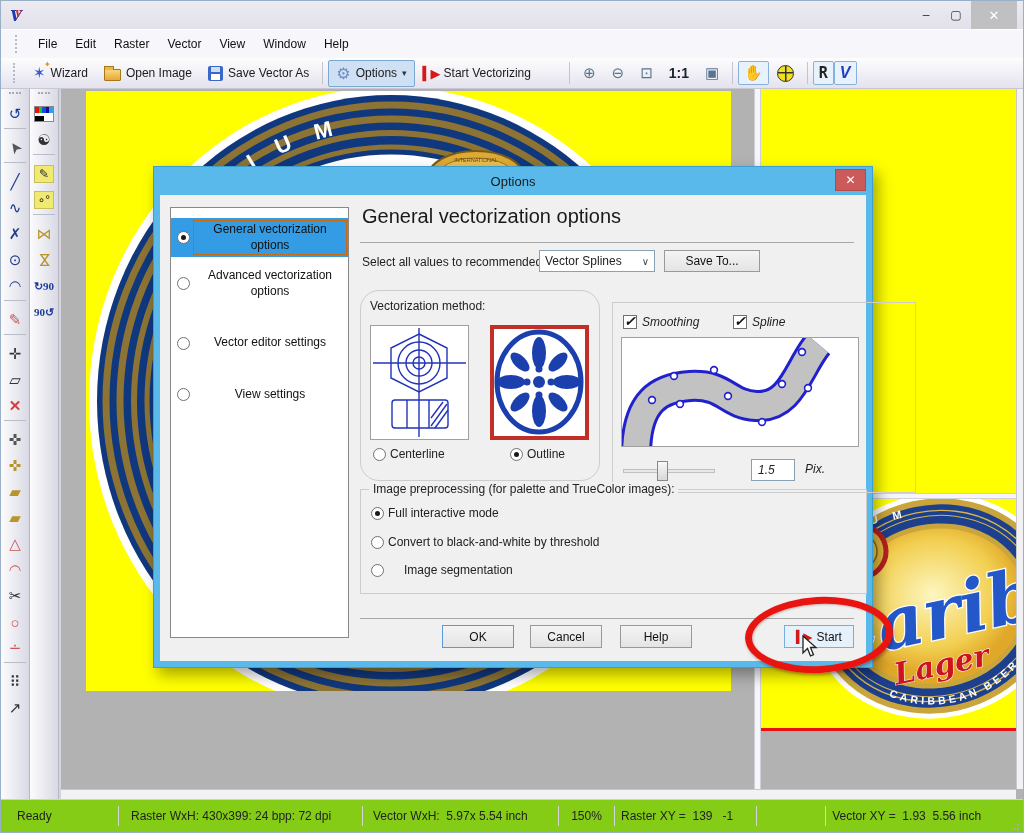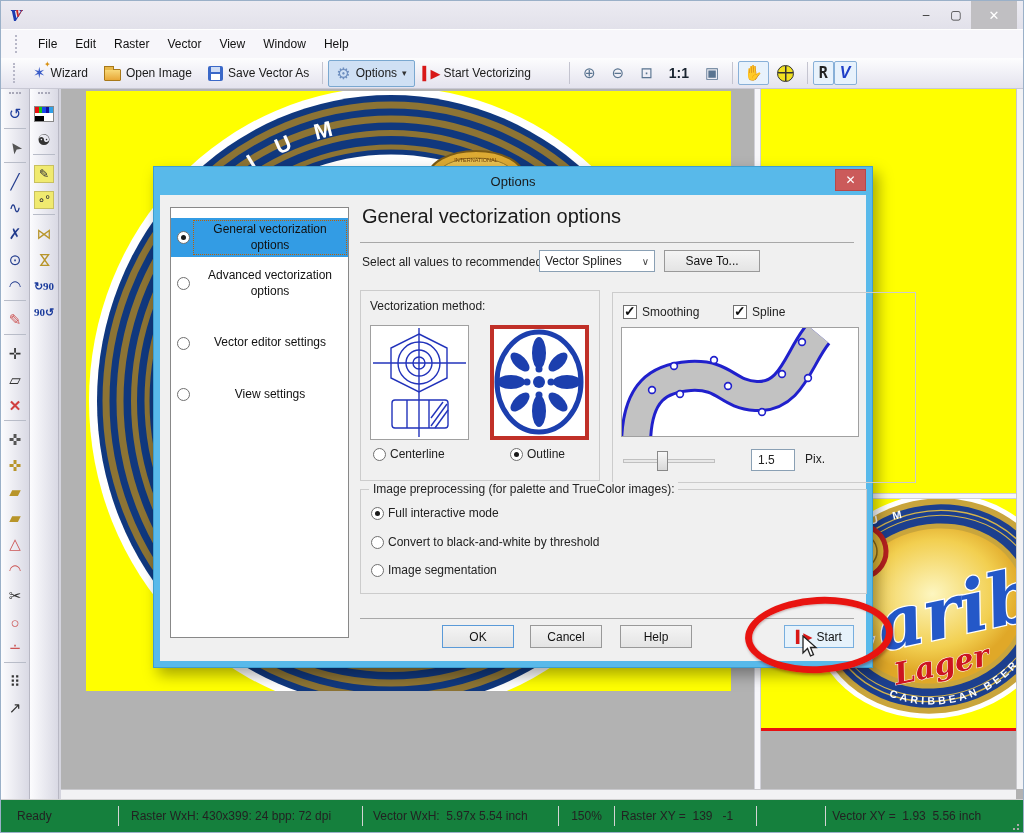--- a/index.html
+++ b/index.html
@@ -82,21 +82,21 @@
   .rightcol { position:absolute; left:700px; top:0; width:255px; height:712px; }
   .topview { position:absolute; left:0; top:0; width:255px; height:404px; background:#ffff00; }
   .hsplit { position:absolute; left:0; top:404px; width:255px; height:6px; background:#f6f6fa;
     border-top:1px solid #d0d0d8; border-bottom:1px solid #d0d0d8;}
   .bottomview { position:absolute; left:0; top:410px; width:255px; height:290px; background:#b2b2b2; overflow:hidden;}
   .raster2 { position:absolute; left:0; top:0; width:255px; height:229px; background:#ffff00; overflow:hidden;}
   .redline { position:absolute; left:0; top:229px; width:255px; height:3px; background:#e81010; }
   .vscroll { position:absolute; right:0; top:0; width:9px; height:700px; background:#f2f2f4; border-left:1px solid #c8c8cc;}
   .hscroll { position:absolute; left:0; bottom:0; width:955px; height:12px; background:#f2f2f4; border-top:1px solid #c8c8cc;}
   
-  .sb { position:absolute; left:0; bottom:0; width:100%; height:33px; background:#15803d;
+  .sb { position:absolute; left:0; bottom:0; width:100%; height:33px; background:#84cc16;
     border-top:1px solid #d0d0d0; display:flex; align-items:center; font-size:12px; }
   .cell { white-space:pre; padding:0 6px; height:20px; display:flex; align-items:center;
     border-right:1px solid #d4d4d4; }
   .cell:nth-child(1){ width:118px; padding-left:16px;}
   .cell:nth-child(2){ width:244px; padding-left:12px;}
   .cell:nth-child(3){ width:196px; padding-left:10px;}
   .cell:nth-child(4){ width:56px; justify-content:center;}
   .cell:nth-child(5){ width:142px;}
   .cell:nth-child(6){ margin-left:auto; width:182px; border-left:1px solid #d4d4d4; border-right:none;}
   .sbgrip { width:14px; height:14px; margin-right:2px; align-self:flex-end;
@@ -129,41 +129,41 @@
   .dlg-heading { position:absolute; left:202px; top:10px; font-size:20px; color:#1a1a1a; }
   .hr1 { position:absolute; left:200px; right:12px; top:47px; border-top:1px solid #a8a8a8; }
   .rec-label { position:absolute; left:202px; top:60px; }
   .selectbox { position:absolute; left:379px; top:55px; width:116px; height:22px; background:#fff;
     border:1px solid #8aa0b4; display:flex; align-items:center; padding-left:5px; }
   .selectbox .arrow { margin-left:auto; padding-right:5px; color:#444; font-size:10px; }
   .btn { background:linear-gradient(#f4f4f4,#e4e4e4); border:1px solid #999;
     display:flex; align-items:center; justify-content:center; color:#111; }
   .saveto { position:absolute; left:504px; top:55px; width:96px; height:22px; }
   .group { position:absolute; border:1px solid #cccccc; }
-  .g1 { left:200px; top:95px; width:240px; height:191px; }
-  .g2 { left:452px; top:97px; width:304px; height:191px; }
+  .g1 { left:200px; top:95px; width:240px; height:191px;border-radius:19px; }
+  .g2 { left:452px; top:107px; width:304px; height:191px;font-style:italic; }
   .g3 { left:200px; top:294px; width:507px; height:105px; }
   .glabel-in { position:absolute; left:9px; top:8px; }
   .glabel-on { position:absolute; left:8px; top:-8px; background:#f0f0f0; padding:0 4px; }
   .mimg { position:absolute; top:34px; width:99px; height:115px; background:#fff; border:1px solid #a0a0a0; }
   .mimg.m1 { left:9px; }
   .mimg.m2 { left:129px; border:4px solid #c03028; }
   .mradio { position:absolute; top:156px; display:flex; align-items:center; }
   .mr1 { left:12px; } .mr2 { left:149px; }
   .chkrow { position:absolute; top:12px; display:flex; align-items:center; }
   .c1 { left:10px; } .c2 { left:120px; }
   .spreview { position:absolute; left:8px; top:34px; width:238px; height:110px; background:#fff; border:1px solid #a0a0a0;}
   .sliderrow { position:absolute; left:10px; top:156px; width:235px; height:24px; }
   .strack { position:absolute; left:0; top:10px; width:92px; height:4px; background:#e8e8e8; border:1px solid #c0c0c0;}
   .sthumb { position:absolute; left:34px; top:2px; width:11px; height:20px; background:linear-gradient(#f8f8f8,#d8d8d8); border:1px solid #888;}
   .sval { position:absolute; left:128px; top:0; width:44px; height:22px; background:#fff; border:1px solid #8aa0b4;
     display:flex; align-items:center; padding-left:6px; }
   .sunit { position:absolute; left:182px; top:3px; }
   .pre-row { position:absolute; left:10px; display:flex; align-items:center; }
-  .p1 { top:16px; } .p2 { top:45px; } .p3 { top:73px; }
+  .p1 { top:16px; } .p2 { top:45px; } .p3 { top:73px;gap:16px; }
   .hr2 { position:absolute; left:200px; right:12px; top:423px; border-top:1px solid #a8a8a8; }
   .dbtn { position:absolute; top:430px; width:72px; height:23px; }
   .b-ok { left:282px; border-color:#5a9ad8; }
   .b-cancel { left:370px; }
   .b-help { left:460px; }
   .b-start { left:624px; width:70px; background:#e6f2fb; border:1px solid #77aede; gap:6px;}
   .b-start .i-play { font-size:12px; }
   
   .red-ellipse { position:absolute; left:744px; top:596px; width:148px; height:76px;
     border:7px solid #e81410; border-radius:50%; transform:rotate(-3deg); z-index:80;

